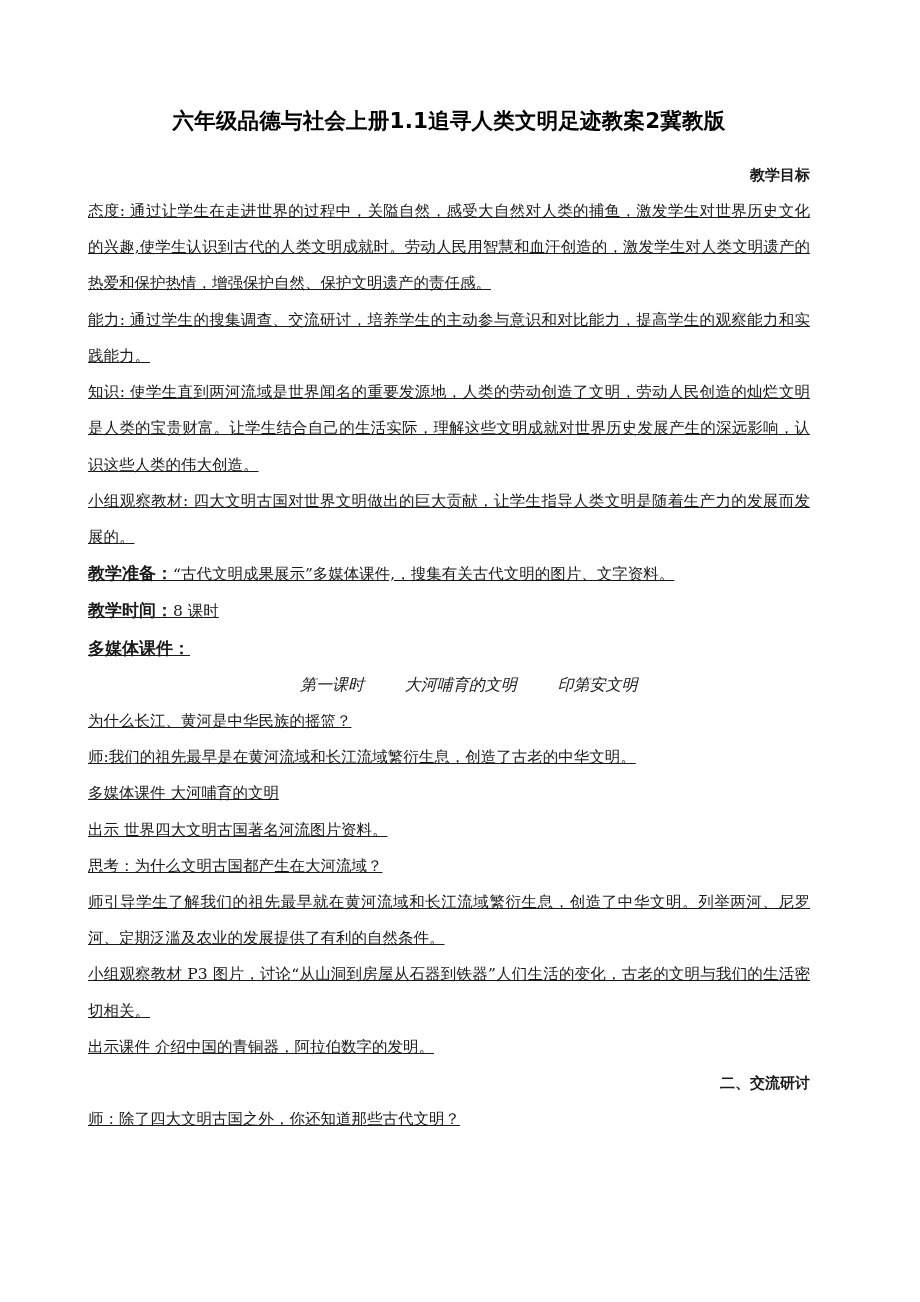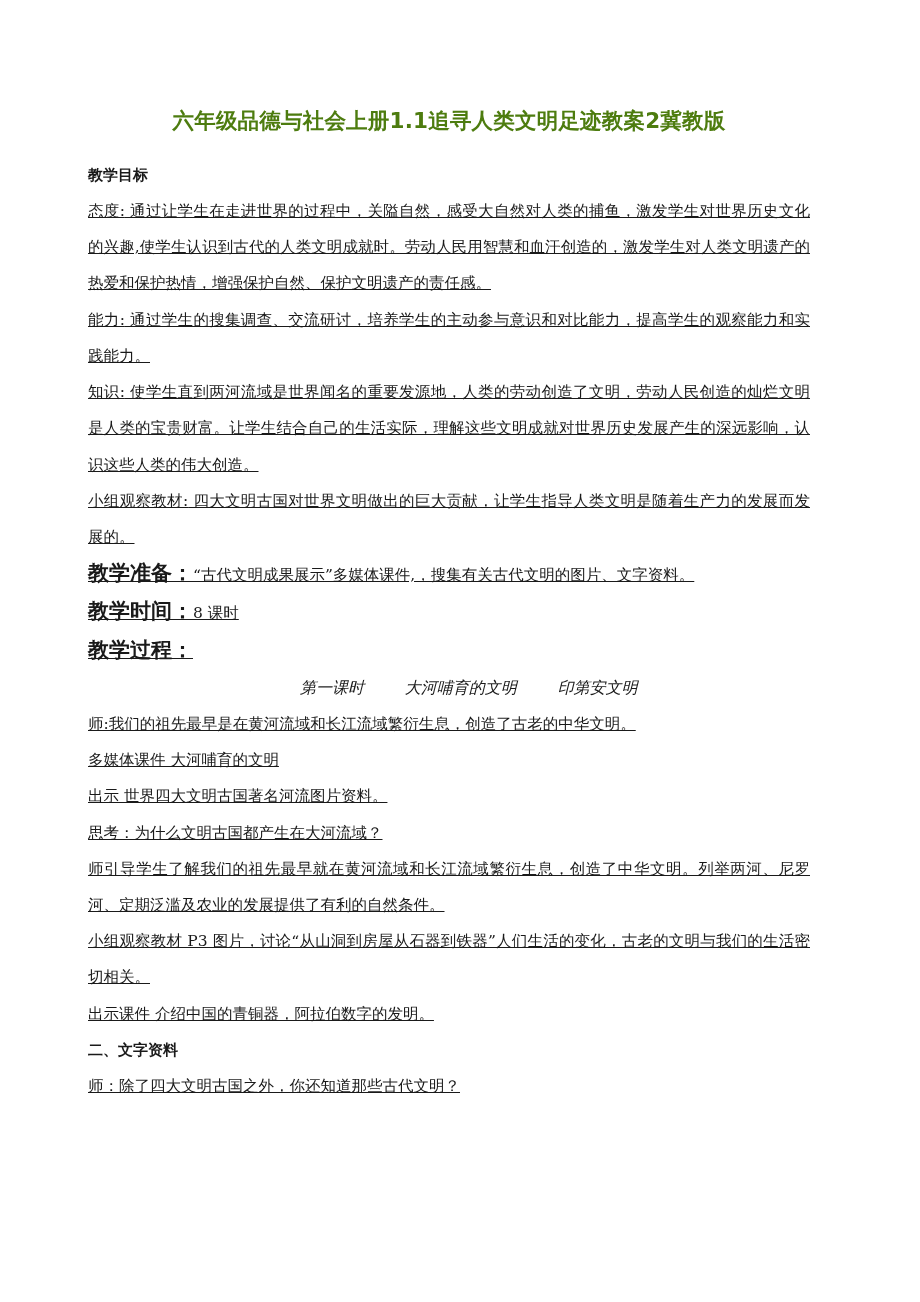--- a/index.html
+++ b/index.html
@@ -26,21 +26,21 @@
   }
 
   .content {
     position: absolute;
     left: 88px;
     top: 0;
     width: 722px;
   }
 
   .doc-title {
-    color: #4d7c0f;
+    color: #000000;
     font-weight: bold;
     font-size: 21.5px;
     line-height: 1.25;
     letter-spacing: 0.2px;
     text-align: center;
     margin: 0;
     padding-top: 108px;
     padding-bottom: 0;
     font-family: "DejaVu Sans", "Liberation Sans", sans-serif;
     white-space: nowrap;
@@ -55,26 +55,27 @@
     word-break: break-all;
     text-decoration: underline;
   }
 
   .heading {
     font-family: "DejaVu Sans", "Liberation Sans", sans-serif;
     font-weight: bold;
     font-size: 15px;
     line-height: 36.2px;
     margin: 0;
+    text-align: right;
   }
 
   .label-bold {
     font-family: "DejaVu Sans", "Liberation Sans", sans-serif;
     font-weight: bold;
-    font-size: 21px;
+    font-size: 17px;
   }
 
   .para .rest {
     font-family: "DejaVu Serif", "Liberation Serif", serif;
     font-weight: normal;
     font-size: 15.5px;
   }
 
   .centered-line {
     font-size: 16px;
@@ -106,38 +107,39 @@
     <p class="para"><span>能力:</span><span class="rest"> 通过学生的搜集调查、交流研讨，培养学生的主动参与意识和对比能力，提高学生的观察能力和实践能力。</span></p>
 
     <p class="para"><span>知识:</span><span class="rest"> 使学生直到两河流域是世界闻名的重要发源地，人类的劳动创造了文明，劳动人民创造的灿烂文明是人类的宝贵财富。让学生结合自己的生活实际，理解这些文明成就对世界历史发展产生的深远影响，认识这些人类的伟大创造。</span></p>
 
     <p class="para"><span>小组观察教材:</span><span class="rest"> 四大文明古国对世界文明做出的巨大贡献，让学生指导人类文明是随着生产力的发展而发展的。</span></p>
 
     <p class="para"><span class="label-bold">教学准备：</span><span class="rest">“古代文明成果展示”多媒体课件,，搜集有关古代文明的图片、文字资料。</span></p>
 
     <p class="para"><span class="label-bold">教学时间：</span><span class="rest">8 课时</span></p>
 
-    <p class="para"><span class="label-bold">教学过程：</span></p>
+    <p class="para"><span class="label-bold">多媒体课件：</span></p>
 
     <p class="centered-line">第一课时        大河哺育的文明        印第安文明</p>
 
 
+    <p class="para">为什么长江、黄河是中华民族的摇篮？</p>
 
     <p class="para">师:我们的祖先最早是在黄河流域和长江流域繁衍生息，创造了古老的中华文明。</p>
 
     <p class="para">多媒体课件   大河哺育的文明</p>
 
     <p class="para">出示 世界四大文明古国著名河流图片资料。</p>
 
     <p class="para">思考：为什么文明古国都产生在大河流域？</p>
 
     <p class="para">师引导学生了解我们的祖先最早就在黄河流域和长江流域繁衍生息，创造了中华文明。列举两河、尼罗河、定期泛滥及农业的发展提供了有利的自然条件。</p>
 
     <p class="para">小组观察教材 P3 图片，讨论“从山洞到房屋从石器到铁器”人们生活的变化，古老的文明与我们的生活密切相关。</p>
 
     <p class="para">出示课件    介绍中国的青铜器，阿拉伯数字的发明。</p>
 
-    <p class="heading">二、文字资料</p>
+    <p class="heading">二、交流研讨</p>
 
     <p class="para">师：除了四大文明古国之外，你还知道那些古代文明？</p>
 
   </div>
 </div>
 
 </body></html>

